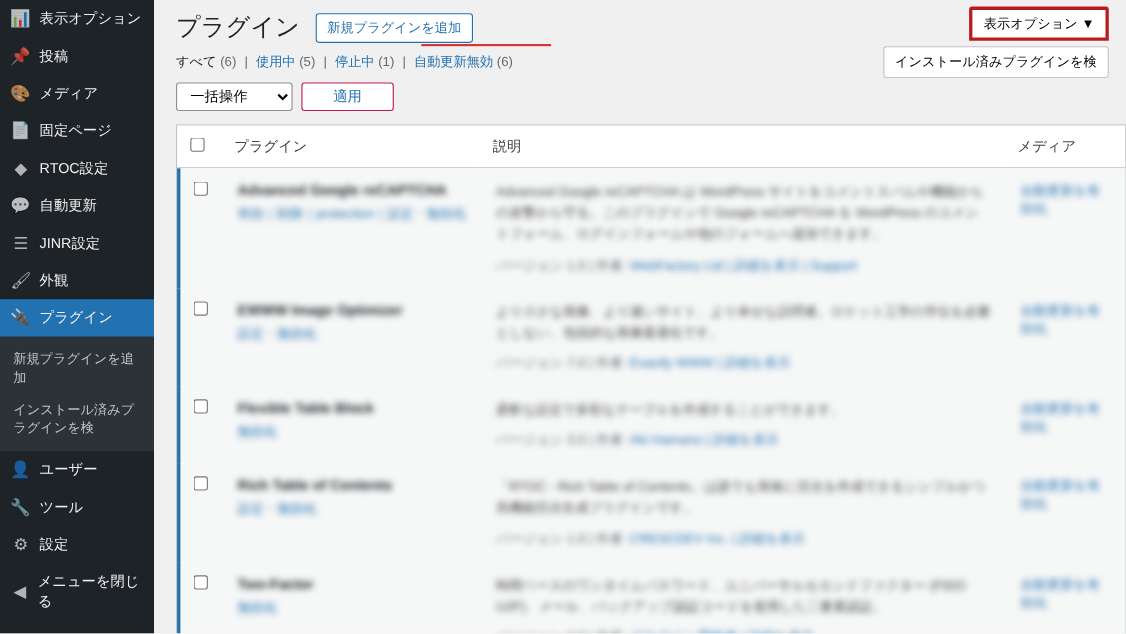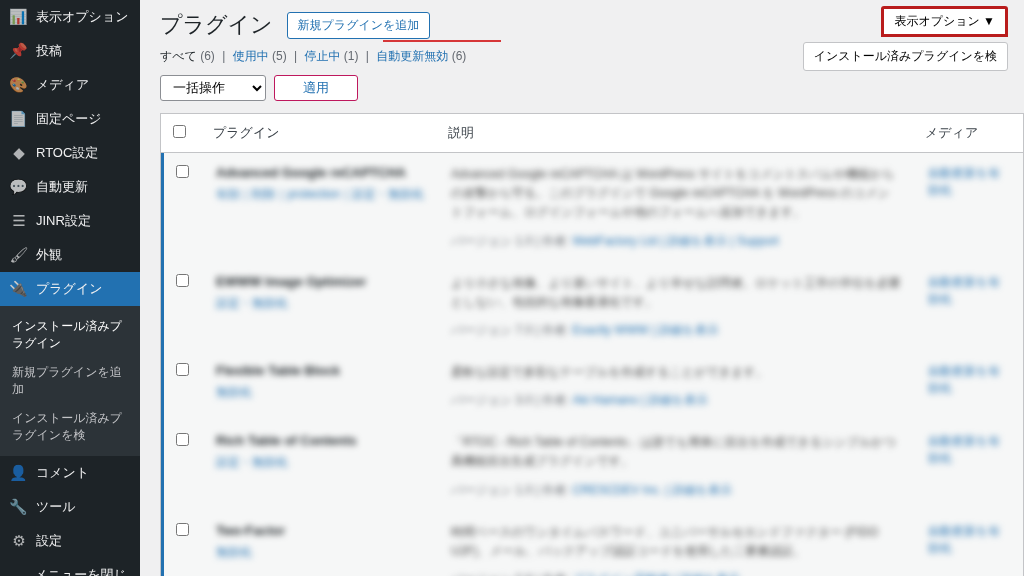--- a/index.html
+++ b/index.html
@@ -80,27 +80,26 @@
       </div>
     <div class="sidebar-item">
         <span class="icon">🖌</span>
         <span>外観</span>
       </div>
     <div class="sidebar-item active">
         <span class="icon">🔌</span>
         <span>プラグイン</span>
       </div>
     <div class="sidebar-sub">
-      <div class="sidebar-sub-item active">インストール済みプラグイン</div>
       <div class="sidebar-sub-item">新規プラグインを追加</div>
       <div class="sidebar-sub-item">インストール済みプラグインを検</div>
     </div>
     <div class="sidebar-item">
         <span class="icon">👤</span>
-        <span>コメント</span>
+        <span>ユーザー</span>
       </div>
     <div class="sidebar-item">
         <span class="icon">🔧</span>
         <span>ツール</span>
       </div>
     <div class="sidebar-item">
         <span class="icon">⚙</span>
         <span>設定</span>
       </div>
     <div class="sidebar-item">

